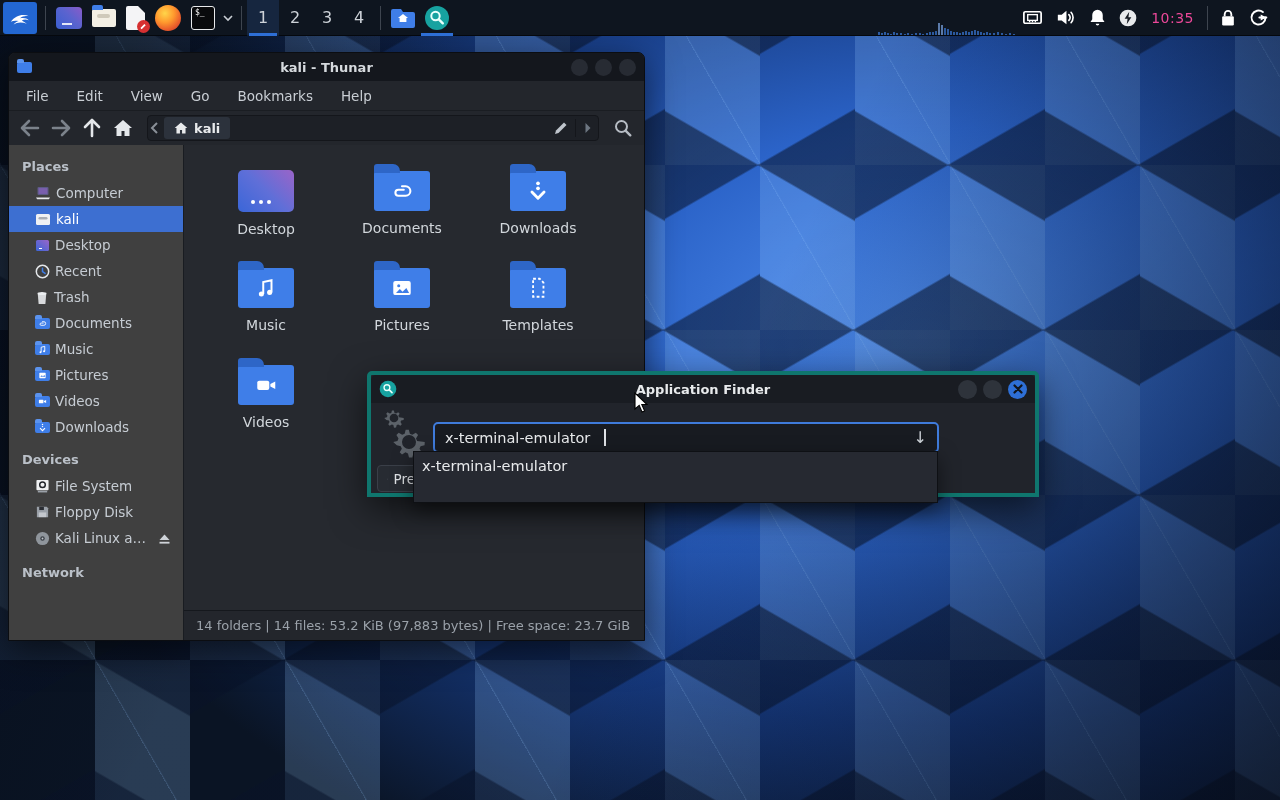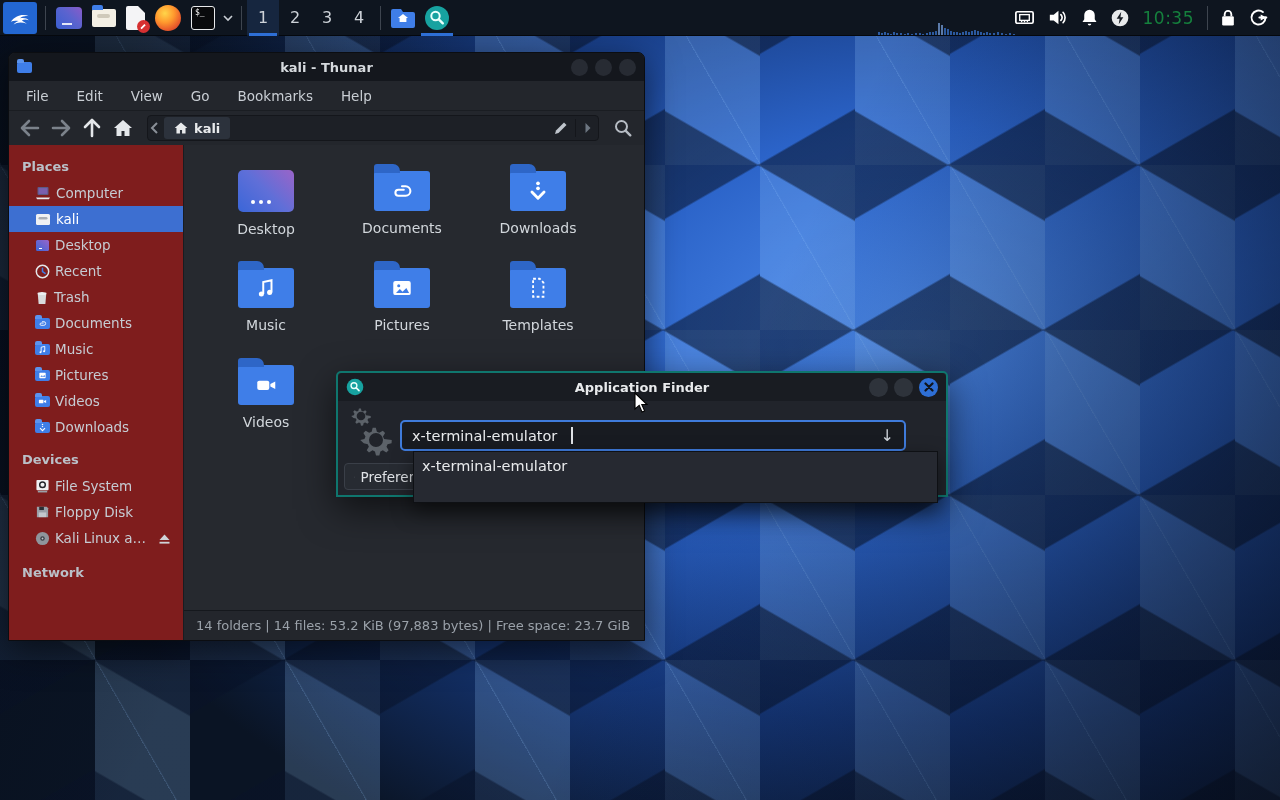--- a/index.html
+++ b/index.html
@@ -35,57 +35,57 @@
 .launcher-folder{position:relative;width:24px;height:18px;background:#f3efe4;border-radius:2px}
 .launcher-folder::before{content:"";position:absolute;top:-4px;left:0;width:11px;height:5px;background:#3f7ee8;border-radius:2px 2px 0 0}
 .launcher-folder::after{content:"";position:absolute;top:5px;left:5px;width:13px;height:4px;background:#cfc9ba;border-radius:2px}
 .doc-icon{position:relative;width:19px;height:24px;background:#f4f4f6;border-radius:2px}
 .doc-icon::before{content:"";position:absolute;top:0;right:0;border-style:solid;border-width:0 7px 7px 0;border-color:transparent #0e151f transparent transparent}
 .badge-red{position:absolute;right:-5px;bottom:-3px;width:13px;height:13px;background:#d63031;border-radius:50%;display:flex;align-items:center;justify-content:center}
 .firefox{width:26px;height:26px;border-radius:50%;background:radial-gradient(circle at 38% 32%, #ffd54a 0%, #ff9a2e 38%, #ea5d2b 68%, #b5302a 100%)}
 .term-icon{width:24px;height:24px;background:#090a0c;border:1.5px solid #e8eaec;border-radius:3px;color:#fff;font-family:"DejaVu Sans Mono",monospace;font-size:8px;padding:2px 0 0 3px;line-height:8px}
 .desk-launch{width:26px;height:22px;border-radius:4px;background:linear-gradient(45deg,#3a5fd0 0%,#5a63cf 55%,#8a5bc9 100%);position:relative}
 .desk-launch::after{content:"";position:absolute;left:6px;bottom:4px;width:10px;height:2px;background:rgba(255,255,255,.85);box-shadow:0 0 0 0 #fff}
-.clock{color:#15803d;font-size:17px;padding:0 8px;letter-spacing:.5px}
+.clock{color:#ec4899;font-size:14px;padding:0 8px;letter-spacing:.5px}
 .tray{display:flex;align-items:center;margin-left:auto}
 .activity-graph{position:absolute;left:877px;bottom:0;width:140px;height:13px;opacity:.95}
 
 
 #thunar{position:absolute;left:8px;top:52px;width:637px;height:589px;background:#25282e;border-radius:7px 7px 0 0;box-shadow:0 10px 34px rgba(0,0,0,.55);z-index:10;overflow:hidden;border:1px solid #0b0d11}
 .titlebar{height:28px;background:#14171d;display:flex;align-items:center;position:relative;padding:0 8px}
 .titlebar .title{position:absolute;left:0;right:0;text-align:center;color:#d6dade;font-size:13px;font-weight:bold}
 .winbtns{margin-left:auto;display:flex;gap:7px;z-index:2}
 .wbtn{width:17px;height:17px;border-radius:50%;background:#272b33}
 .mini-folder-blue{position:relative;width:15px;height:11px;background:#3f7ee8;border-radius:2px}
 .mini-folder-blue::before{content:"";position:absolute;top:-3px;left:0;width:7px;height:4px;background:#5b93ee;border-radius:2px 2px 0 0}
 .menubar{height:30px;background:#23262c;display:flex;align-items:center;gap:28px;padding:0 17px;border-bottom:1px solid #1a1d22}
 .menu-item{color:#c9ced4;font-size:13.5px;cursor:pointer}
 .toolbar{height:34px;background:#23262c;display:flex;align-items:center;padding:0 10px;gap:9px}
 .navbtn{width:22px;height:22px;display:flex;align-items:center;justify-content:center}
 .pathbar{flex:1;height:26px;background:#1d2026;border:1px solid #14161b;border-radius:4px;display:flex;align-items:center;padding:0 2px;margin:0 4px}
 .path-seg{height:22px;background:#2c323c;border-radius:3px;display:flex;align-items:center;gap:6px;padding:0 10px;margin-left:4px;color:#e8eaec;font-size:13px;font-weight:bold}
 .path-right{margin-left:auto;display:flex;align-items:center;gap:6px}
 .content{position:absolute;top:92px;left:0;right:0;bottom:0;display:flex}
-.sidebar{width:175px;background:#7f1d1d;border-right:1px solid #191c21;overflow:hidden;padding-top:8px}
+.sidebar{width:175px;background:#404040;border-right:1px solid #191c21;overflow:hidden;padding-top:8px}
 .side-header{color:#bac0c8;font-size:13px;font-weight:bold;padding:6px 0 6px 13px}
 .side-row{height:26px;display:flex;align-items:center;gap:5px;padding-left:26px;color:#c6ccd3;font-size:13.5px;cursor:pointer;position:relative}
 .side-row.selected{background:#3d6fd1;color:#fff}
 .eject{position:absolute;right:12px;top:7px}
 .filesarea{flex:1;background:#26292f;position:relative}
 .filegrid{position:absolute;top:10px;left:14px;display:grid;grid-template-columns:136px 136px 136px;grid-auto-rows:97px}
 .fcell{display:flex;flex-direction:column;align-items:center;padding-top:8px;cursor:pointer}
 .flabel{margin-top:9px;color:#d2d7dc;font-size:14px}
 .bigfolder{position:relative;width:56px;height:40px;background:#3f7ee8;border-radius:3px;display:flex;align-items:center;justify-content:center;margin-top:8px}
 .bigfolder::before{content:"";position:absolute;top:-7px;left:0;width:26px;height:9px;background:#2e66c7;border-radius:3px 7px 0 0}
 .desktop-big{width:56px;height:42px;border-radius:5px;background:linear-gradient(45deg,#3a66d8 0%,#5f6fd8 50%,#9a64c8 100%);position:relative;margin-top:7px}
 .desktop-big::after{content:"";position:absolute;left:13px;bottom:8px;width:4px;height:4px;border-radius:50%;background:#fff;box-shadow:8px 0 0 #fff,16px 0 0 #fff}
 .statusbar{position:absolute;left:175px;right:0;bottom:0;height:30px;background:#23262c;border-top:1px solid #15181d;display:flex;align-items:center;padding-left:12px;color:#9aa1a9;font-size:13px}
 
 
-#appfinder{position:absolute;left:336px;top:371px;width:612px;height:126px;background:#21242b;border:2px solid #0f766e;border-radius:5px 5px 0 0;box-shadow:0 12px 36px rgba(0,0,0,.6);z-index:20}
+#appfinder{position:absolute;left:367px;top:371px;width:672px;height:126px;background:#21242b;border:4px solid #0f766e;border-radius:5px 5px 0 0;box-shadow:0 12px 36px rgba(0,0,0,.6);z-index:20}
 .af-titlebar{height:28px;background:#191c22;border-radius:5px 5px 0 0;display:flex;align-items:center;padding:0 8px;position:relative}
 .af-title{position:absolute;left:0;right:0;text-align:center;color:#e8eaec;font-size:13px;font-weight:bold}
 .af-btns{margin-left:auto;display:flex;gap:6px;z-index:2}
 .af-circle{width:19px;height:19px;border-radius:50%;background:#2e333b}
 .af-close{width:19px;height:19px;border-radius:50%;background:#2e6fd6;display:flex;align-items:center;justify-content:center;color:#0d1117;font-size:12px;font-weight:bold}
 .af-entry{position:absolute;left:62px;top:47px;width:506px;height:31px;background:#181b21;border:2px solid #3f7bdb;border-radius:5px;display:flex;align-items:center;padding:0 10px;color:#e8eaec;font-size:14.5px}
 .caret{display:inline-block;width:1.5px;height:17px;background:#dfe2e6;margin-left:14px}
 .af-arrow{margin-left:auto;color:#cdd2d8;font-size:16px}
 .af-prefs{position:absolute;left:6px;top:90px;height:27px;width:106px;background:#272b32;border:1px solid #3a3f48;border-radius:4px;display:flex;align-items:center;gap:6px;padding:0 9px;color:#dfe2e6;font-size:13.5px;white-space:nowrap;overflow:hidden}
 #af-popup{position:absolute;left:413px;top:451px;width:525px;height:52px;background:#262931;border:1px solid #0e1014;z-index:25;box-shadow:0 8px 20px rgba(0,0,0,.5)}

